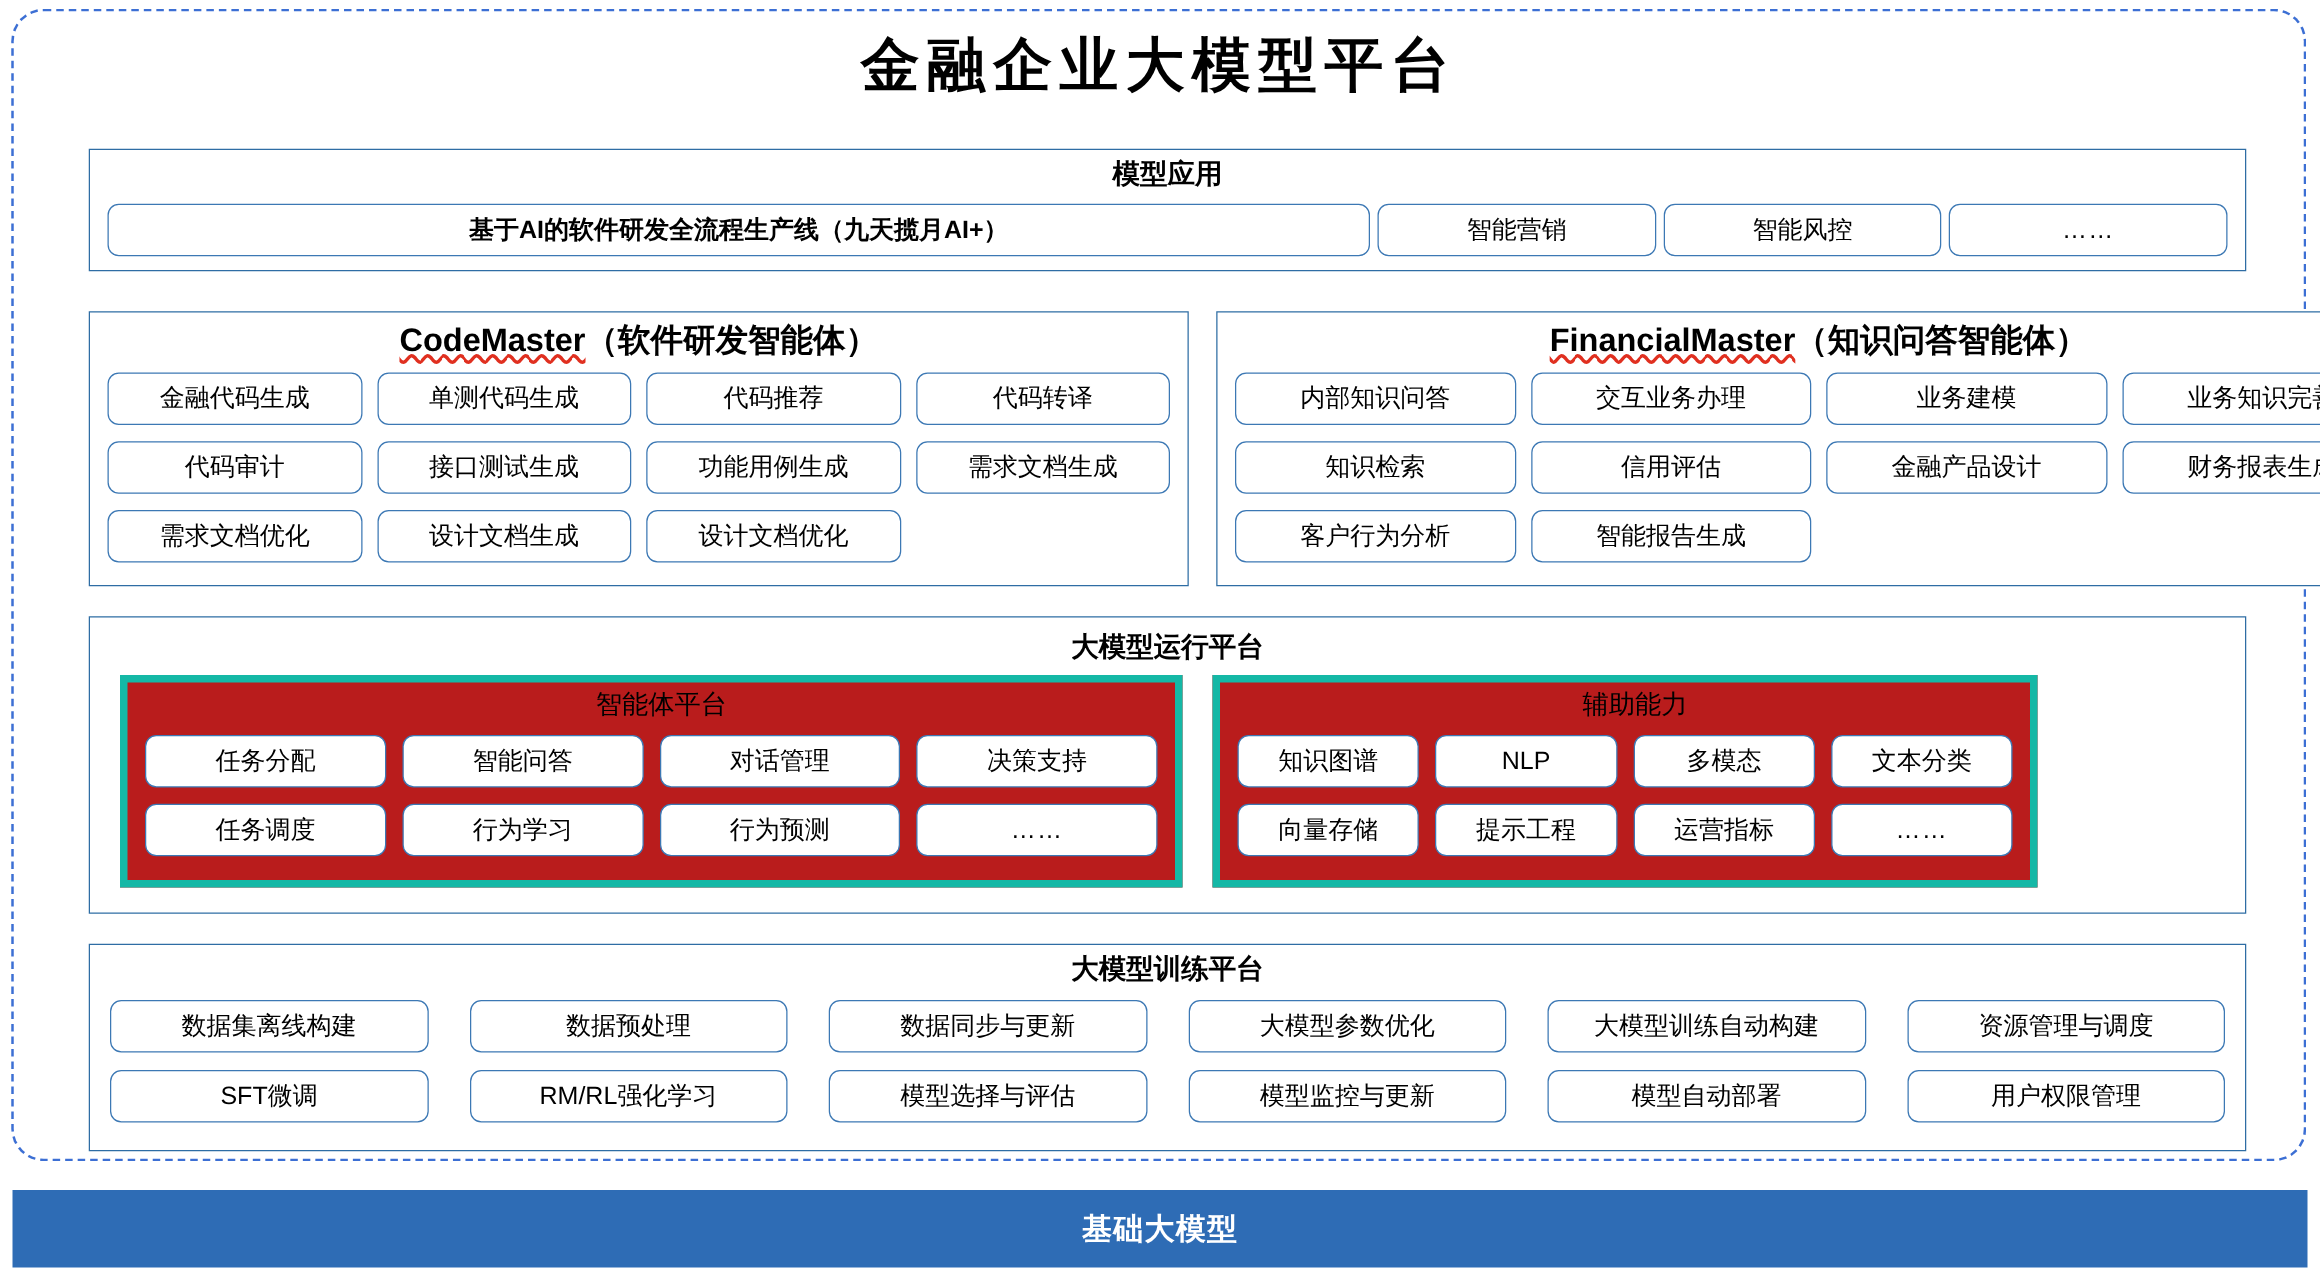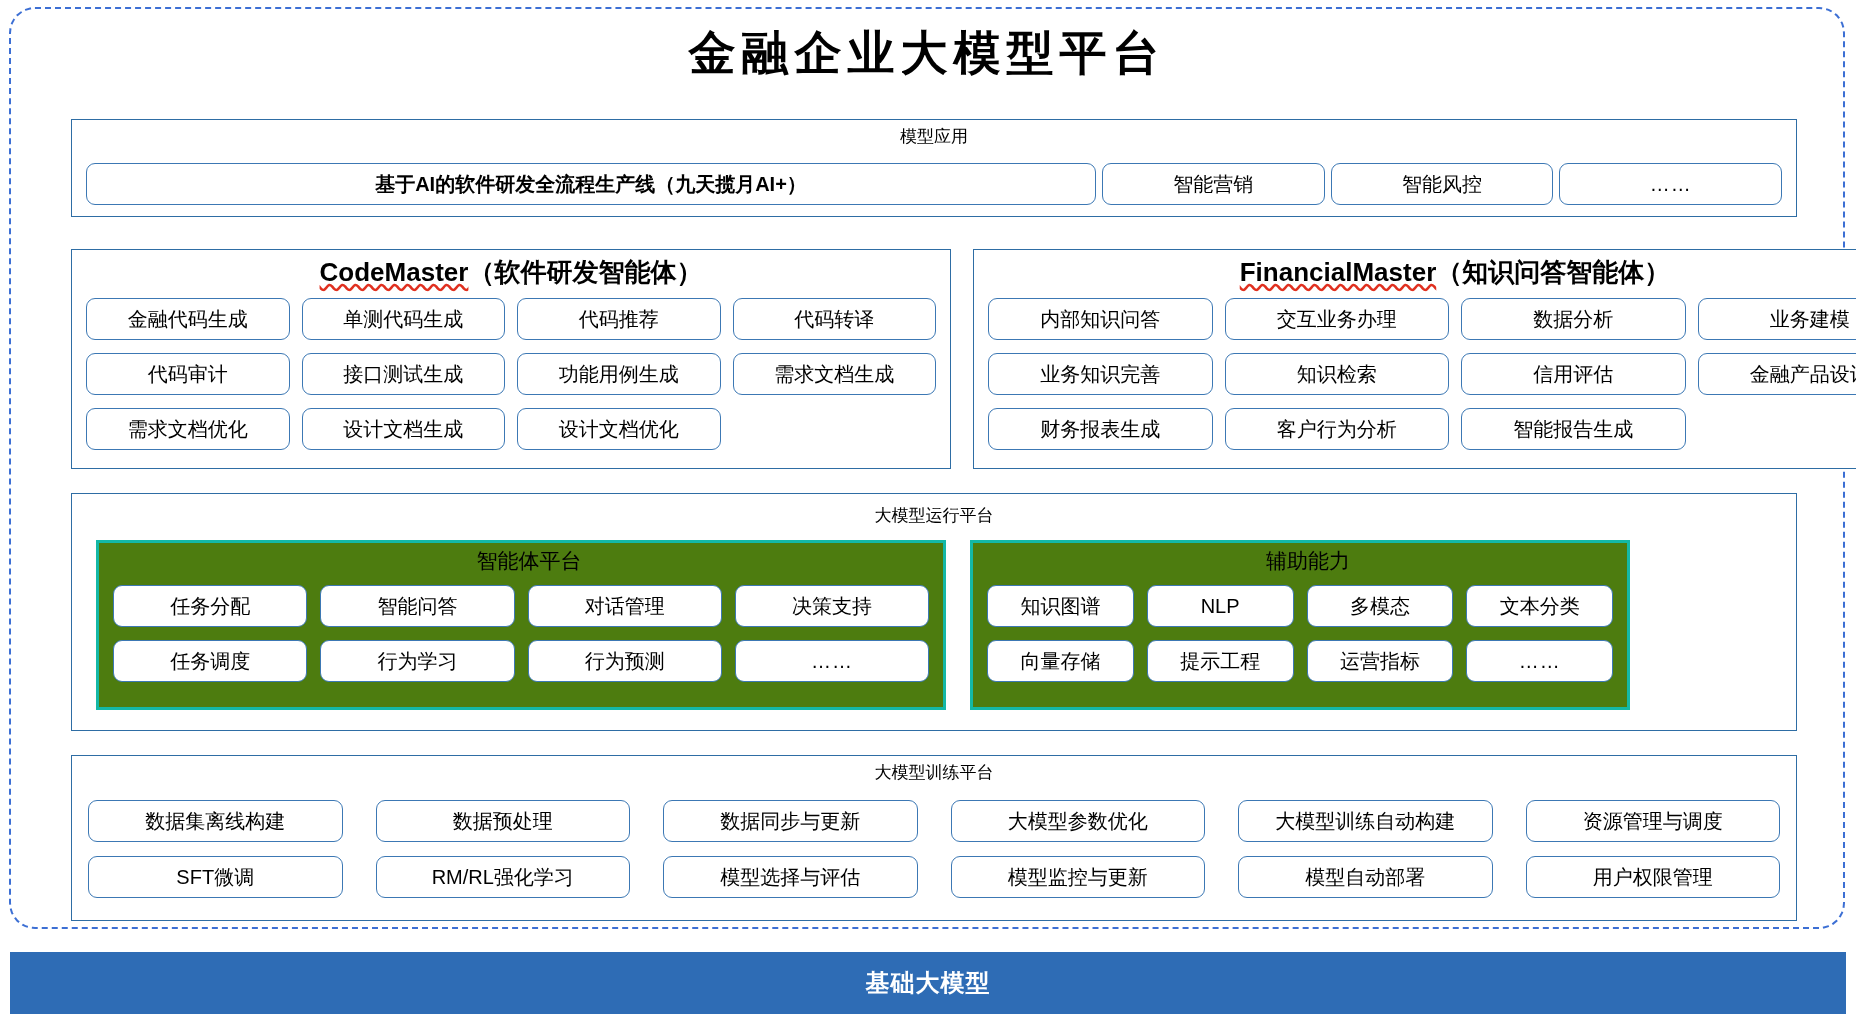--- a/index.html
+++ b/index.html
@@ -45,22 +45,22 @@
 
   
   .panel {
     position: absolute;
     box-sizing: border-box;
     border: 1px solid #2E6DA4;
     background: #ffffff;
   }
   .panel-title {
     text-align: center;
-    font-size: 17px;
-    font-weight: 400;
+    font-size: 22px;
+    font-weight: 700;
     color: #000000;
     line-height: 1;
   }
   .panel-title.light {
     font-weight: 400;
     font-size: 21px;
   }
 
   
   .pill {
@@ -123,21 +123,21 @@
     gap: 13px 12px;
   }
   #section-codemaster .agent-grid .pill { font-size: 20px; }
   #section-financialmaster .agent-grid .pill { font-size: 20px; }
 
   
   #section-runtime { left: 60px; top: 484px; width: 1726px; height: 238px; }
   #section-runtime > .panel-title { margin-top: 13px; }
   #subpanel-agentplat { left: 24px; top: 46px; width: 850px; height: 170px; }
   #subpanel-aux       { left: 898px; top: 46px; width: 660px; height: 170px; }
-  .subpanel { position: absolute; box-sizing: border-box; border: 3px solid #14b8a6; background:#4d7c0f;padding-left:16px; }
+  .subpanel { position: absolute; box-sizing: border-box; border: 6px solid #14b8a6; background:#b91c1c;padding-left:16px; }
   .subpanel .panel-title { margin-top: 7px; }
   .sub-grid {
     position: absolute;
     left: 14px;
     right: 14px;
     top: 42px;
     display: grid;
     grid-template-columns: repeat(4, 1fr);
     grid-auto-rows: 42px;
     gap: 13px 13px;
@@ -212,21 +212,20 @@
     </div>
   </div>
 
   <div class="panel" id="section-financialmaster">
     <div class="agent-head">
       <span class="misspelled">FinancialMaster</span><span>（知识问答智能体）</span>
     </div>
     <div class="agent-grid">
       <div class="pill">内部知识问答</div>
       <div class="pill">交互业务办理</div>
-      <div class="pill">数据分析</div>
       <div class="pill">业务建模</div>
       <div class="pill">业务知识完善</div>
       <div class="pill">知识检索</div>
       <div class="pill">信用评估</div>
       <div class="pill">金融产品设计</div>
       <div class="pill">财务报表生成</div>
       <div class="pill">客户行为分析</div>
       <div class="pill">智能报告生成</div>
     </div>
   </div>

